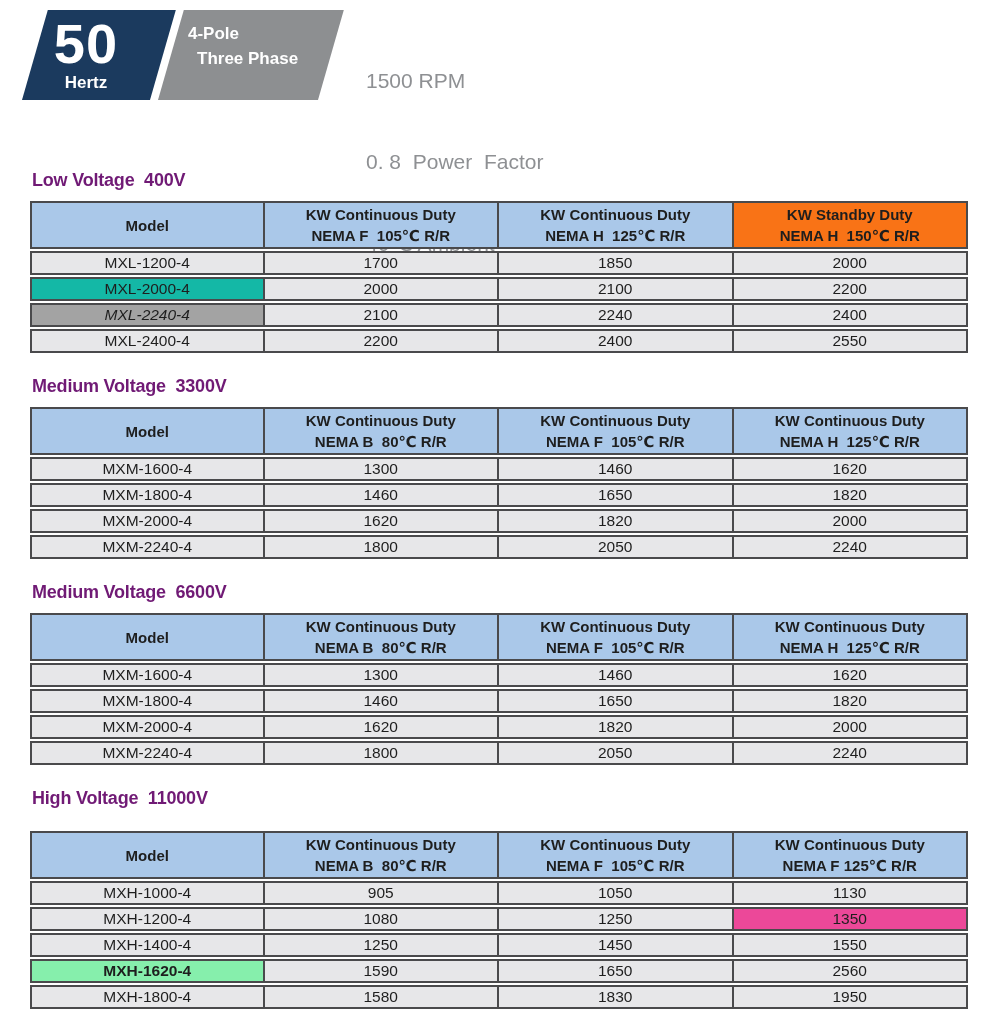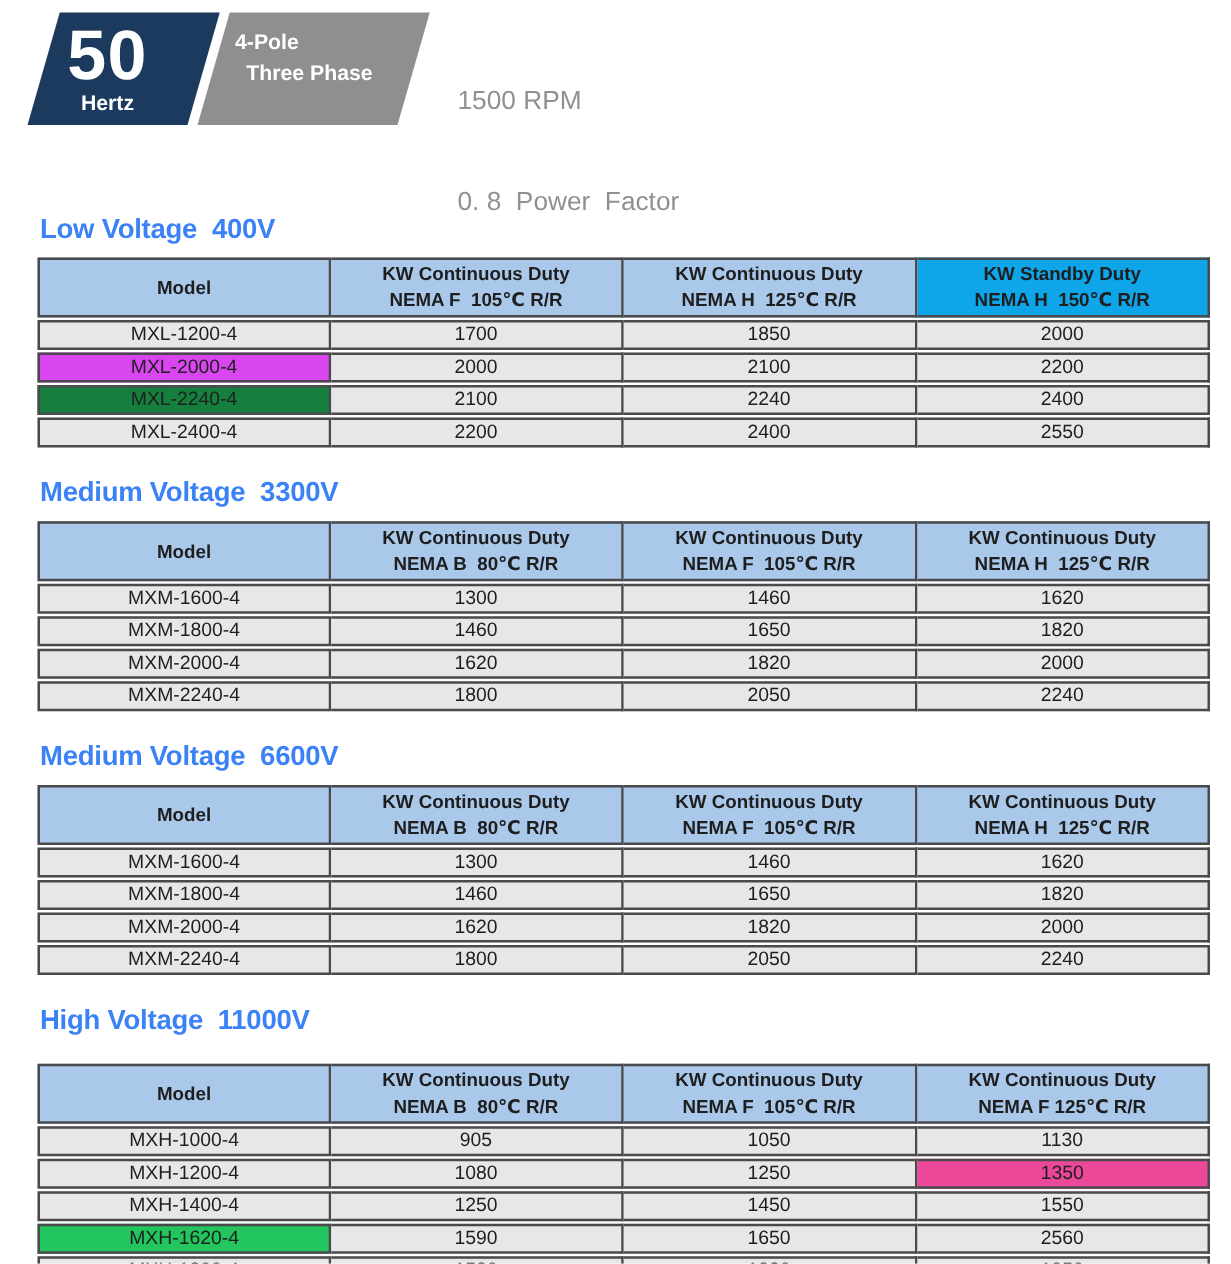--- a/index.html
+++ b/index.html
@@ -91,23 +91,23 @@
   }
 
   
   .content {
     position: absolute;
     left: 30px;
     top: 100px;
     width: 938px;
   }
   .section-title {
-    font-size: 22px;
-    font-weight: bold;
-    color: #3b82f6;
+    font-size: 18px;
+    font-weight: bold;
+    color: #701a75;
     letter-spacing: -0.2px;
     white-space: pre;
     margin: 21px 0 8px 2px;
   }
   .table-section:first-child .section-title {
     margin-top: 70px;
   }
   .table-section.wide-gap .section-title {
     margin-bottom: 20px;
   }
@@ -176,39 +176,39 @@
       <section class="table-section">
         <h2 class="section-title">Low Voltage  400V</h2>
         <table class="spec-table">
           <thead>
             <tr>
               <th style="background: rgb(170, 200, 233);">Model</th>
               <th style="background: rgb(170, 200, 233);">KW Continuous Duty
 NEMA F  105℃ R/R</th>
               <th style="background: rgb(170, 200, 233);">KW Continuous Duty
 NEMA H  125℃ R/R</th>
-              <th style="background: #0ea5e9;">KW Standby Duty
+              <th style="background: #f97316;">KW Standby Duty
 NEMA H  150℃ R/R</th>
             </tr>
           </thead>
           <tbody>
             <tr>
               <td style="background: rgb(231, 231, 233);">MXL-1200-4</td>
               <td style="background: rgb(231, 231, 233);">1700</td>
               <td style="background: rgb(231, 231, 233);">1850</td>
               <td style="background: rgb(231, 231, 233);">2000</td>
             </tr>
             <tr>
-              <td style="background: #d946ef;">MXL-2000-4</td>
+              <td style="background: #14b8a6;">MXL-2000-4</td>
               <td style="background: rgb(231, 231, 233);">2000</td>
               <td style="background: rgb(231, 231, 233);">2100</td>
               <td style="background: rgb(231, 231, 233);">2200</td>
             </tr>
             <tr>
-              <td style="background: #15803d;">MXL-2240-4</td>
+              <td style="background: #a3a3a3; font-style: italic;">MXL-2240-4</td>
               <td style="background: rgb(231, 231, 233);">2100</td>
               <td style="background: rgb(231, 231, 233);">2240</td>
               <td style="background: rgb(231, 231, 233);">2400</td>
             </tr>
             <tr>
               <td style="background: rgb(231, 231, 233);">MXL-2400-4</td>
               <td style="background: rgb(231, 231, 233);">2200</td>
               <td style="background: rgb(231, 231, 233);">2400</td>
               <td style="background: rgb(231, 231, 233);">2550</td>
             </tr>
@@ -326,21 +326,21 @@
               <td style="background: rgb(231, 231, 233);">1250</td>
               <td style="background: #ec4899;">1350</td>
             </tr>
             <tr>
               <td style="background: rgb(231, 231, 233);">MXH-1400-4</td>
               <td style="background: rgb(231, 231, 233);">1250</td>
               <td style="background: rgb(231, 231, 233); margin-left: 20px;">1450</td>
               <td style="background: rgb(231, 231, 233);">1550</td>
             </tr>
             <tr>
-              <td style="background: #22c55e;">MXH-1620-4</td>
+              <td style="background: #86efac; font-weight: bold;">MXH-1620-4</td>
               <td style="background: rgb(231, 231, 233);">1590</td>
               <td style="background: rgb(231, 231, 233);">1650</td>
               <td style="background: rgb(231, 231, 233);">2560</td>
             </tr>
             <tr>
               <td style="background: rgb(231, 231, 233);">MXH-1800-4</td>
               <td style="background: rgb(231, 231, 233);">1580</td>
               <td style="background: rgb(231, 231, 233);">1830</td>
               <td style="background: rgb(231, 231, 233);">1950</td>
             </tr>

